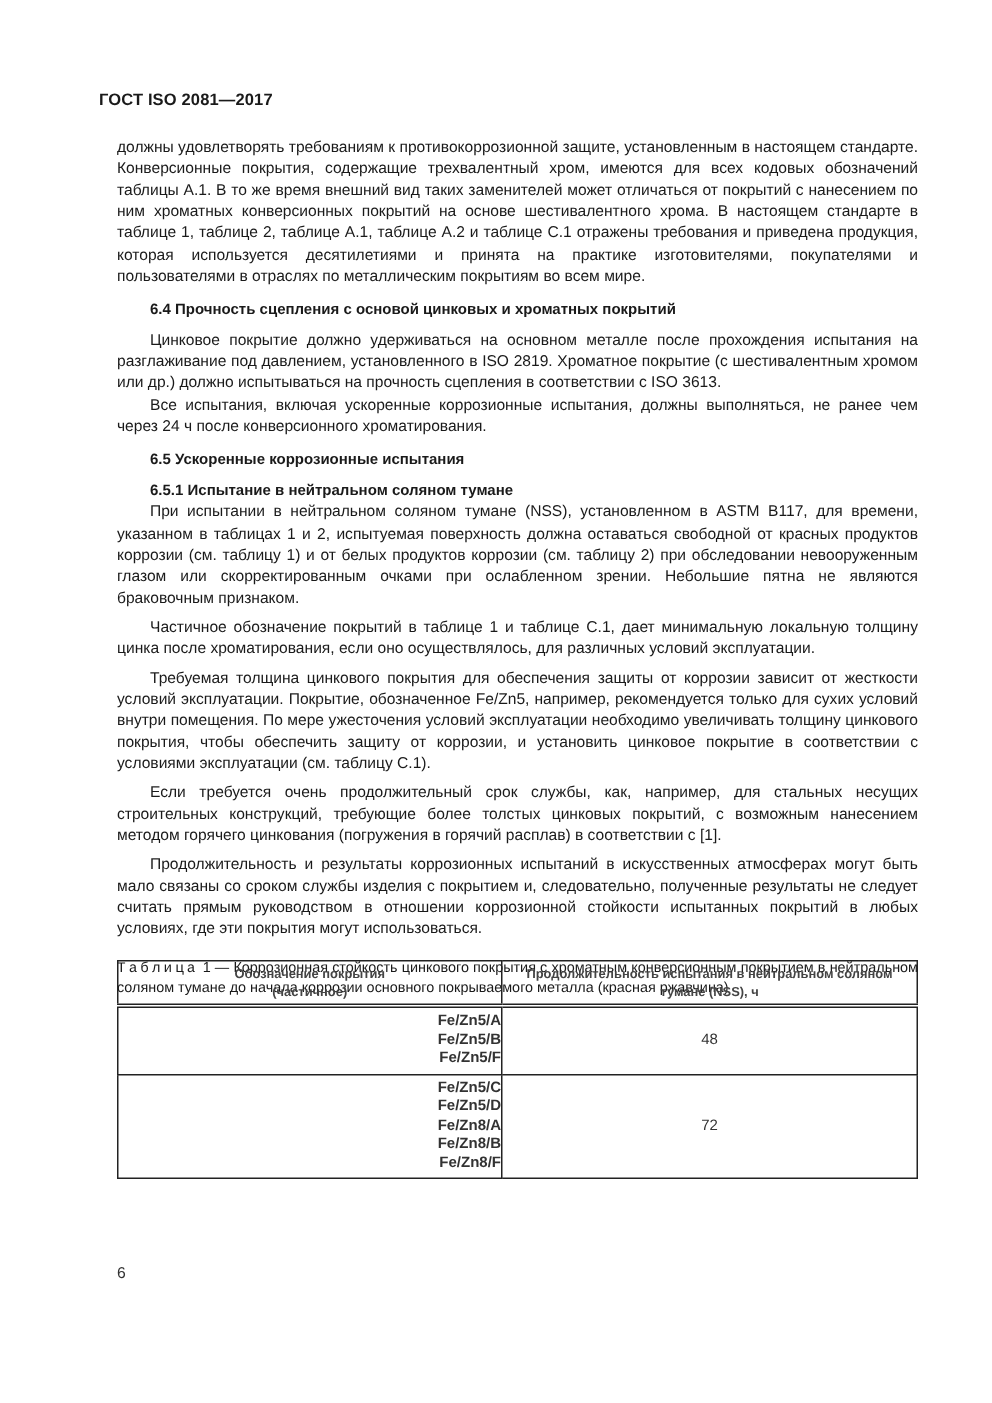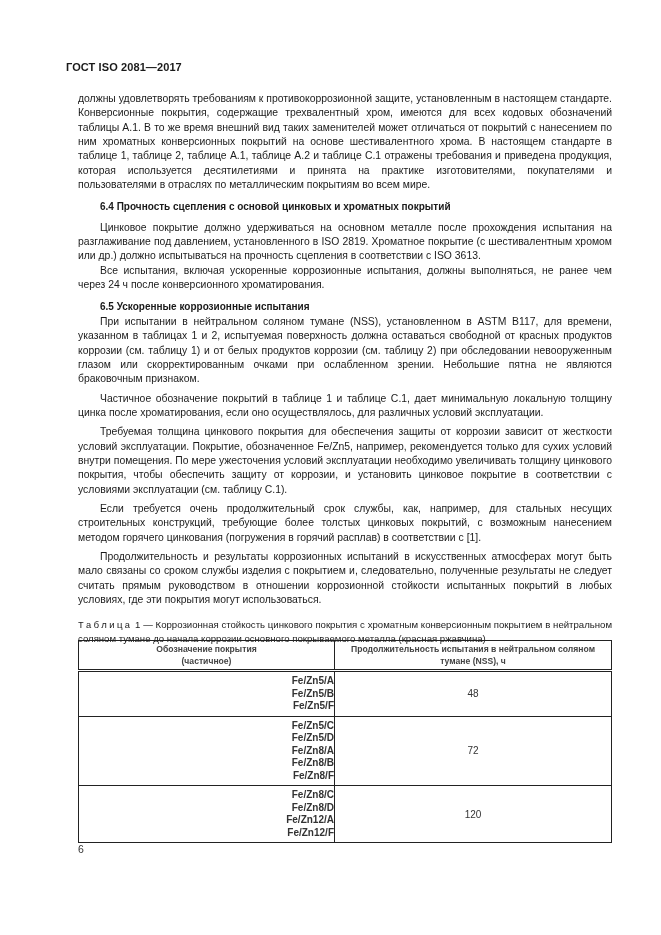--- a/index.html
+++ b/index.html
@@ -28,20 +28,21 @@
 <div class="page-header">ГОСТ ISO 2081—2017</div>
 
 <div class="body">
   <p class="p">должны удовлетворять требованиям к противокоррозионной защите, установленным в настоящем стандарте. Конверсионные покрытия, содержащие трехвалентный хром, имеются для всех кодовых обозначений таблицы А.1. В то же время внешний вид таких заменителей может отличаться от покрытий с нанесением по ним хроматных конверсионных покрытий на основе шестивалентного хрома. В настоящем стандарте в таблице 1, таблице 2, таблице А.1, таблице А.2 и таблице С.1 отражены требования и приведена продукция, которая используется десятилетиями и принята на практике изготовителями, покупателями и пользователями в отраслях по металлическим покрытиям во всем мире.</p>
 
   <p class="h gap-before-h">6.4 Прочность сцепления с основой цинковых и хроматных покрытий</p>
   <p class="p ind gap-after-h">Цинковое покрытие должно удерживаться на основном металле после прохождения испытания на разглаживание под давлением, установленного в ISO 2819. Хроматное покрытие (с шестивалентным хромом или др.) должно испытываться на прочность сцепления в соответствии с ISO 3613.</p>
   <p class="p ind">Все испытания, включая ускоренные коррозионные испытания, должны выполняться, не ранее чем через 24 ч после конверсионного хроматирования.</p>
 
   <p class="h gap-before-h">6.5 Ускоренные коррозионные испытания</p>
+  <p class="h gap-after-h">6.5.1 Испытание в нейтральном соляном тумане</p>
   <p class="p ind">При испытании в нейтральном соляном тумане (NSS), установленном в ASTM B117, для времени, указанном в таблицах 1 и 2, испытуемая поверхность должна оставаться свободной от красных продуктов коррозии (см. таблицу 1) и от белых продуктов коррозии (см. таблицу 2) при обследовании невооруженным глазом или скорректированным очками при ослабленном зрении. Небольшие пятна не являются браковочным признаком.</p>
   <p class="p ind" style="margin-top:5px">Частичное обозначение покрытий в таблице 1 и таблице С.1, дает минимальную локальную толщину цинка после хроматирования, если оно осуществлялось, для различных условий эксплуатации.</p>
   <p class="p ind" style="margin-top:5px">Требуемая толщина цинкового покрытия для обеспечения защиты от коррозии зависит от жесткости условий эксплуатации. Покрытие, обозначенное Fe/Zn5, например, рекомендуется только для сухих условий внутри помещения. По мере ужесточения условий эксплуатации необходимо увеличивать толщину цинкового покрытия, чтобы обеспечить защиту от коррозии, и установить цинковое покрытие в соответствии с условиями эксплуатации (см. таблицу С.1).</p>
   <p class="p ind" style="margin-top:5px">Если требуется очень продолжительный срок службы, как, например, для стальных несущих строительных конструкций, требующие более толстых цинковых покрытий, с возможным нанесением методом горячего цинкования (погружения в горячий расплав) в соответствии с [1].</p>
   <p class="p ind" style="margin-top:5px">Продолжительность и результаты коррозионных испытаний в искусственных атмосферах могут быть мало связаны со сроком службы изделия с покрытием и, следовательно, полученные результаты не следует считать прямым руководством в отношении коррозионной стойкости испытанных покрытий в любых условиях, где эти покрытия могут использоваться.</p>
 
   <p class="p caption"><span class="spaced">Таблица</span><span> 1 — Коррозионная стойкость цинкового покрытия с хроматным конверсионным покрытием в нейтральном соляном тумане до начала коррозии основного покрываемого металла (красная ржавчина)</span></p>
 </div>
 
 <table class="t">
@@ -69,25 +70,16 @@
     <tr>
       <td class="col1">
         <span class="line">Fe/Zn5/C</span>
         <span class="line">Fe/Zn5/D</span>
         <span class="line">Fe/Zn8/A</span>
         <span class="line">Fe/Zn8/B</span>
         <span class="line">Fe/Zn8/F</span>
       </td>
       <td class="col2">72</td>
     </tr>
-    <tr>
-      <td class="col1">
-        <span class="line">Fe/Zn8/C</span>
-        <span class="line">Fe/Zn8/D</span>
-        <span class="line">Fe/Zn12/A</span>
-        <span class="line">Fe/Zn12/F</span>
-      </td>
-      <td class="col2">120</td>
-    </tr>
   </tbody>
 </table>
 
 <div class="page-num">6</div>
 
 </body></html>

